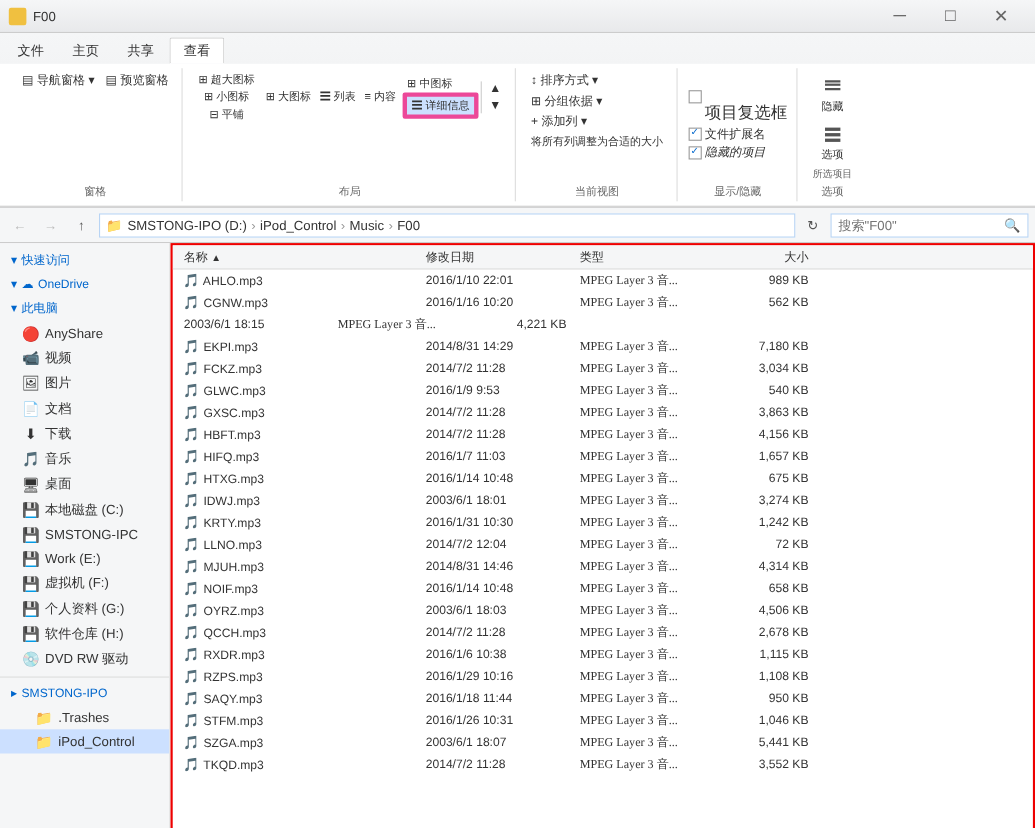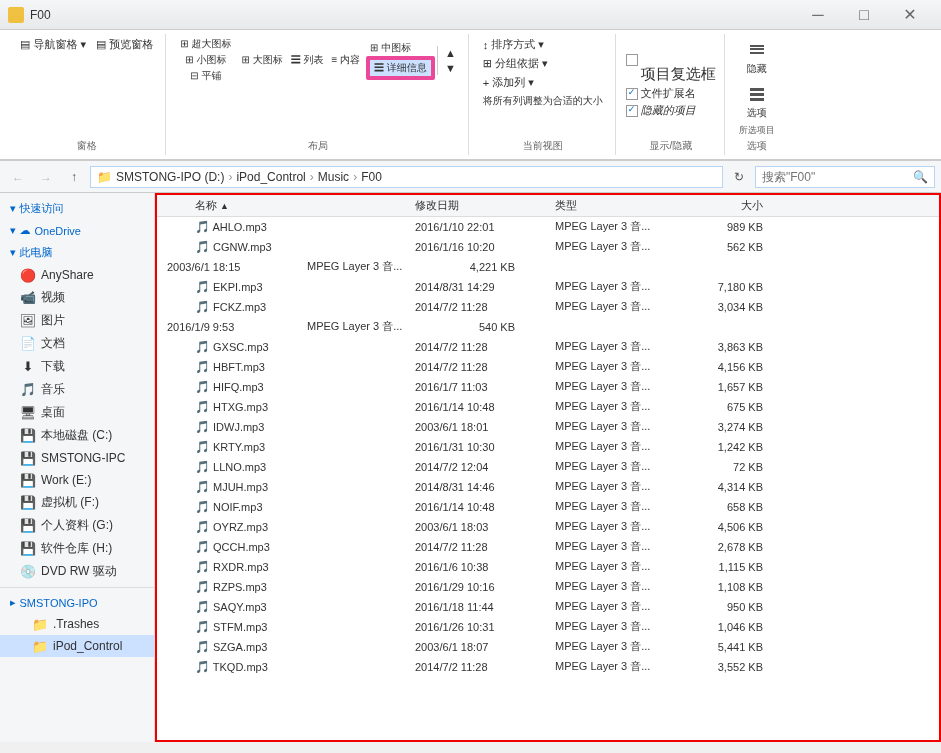--- a/index.html
+++ b/index.html
@@ -216,23 +216,23 @@
     .file-col-header {
       font-size: 11px;
       color: #333;
       padding: 0 6px;
       cursor: pointer;
       height: 100%;
       display: flex;
       align-items: center;
       gap: 3px;
     }
-    .col-name { flex: 0 0 220px; margin-left: 28px; }
+    .col-name { flex: 0 0 220px; }
     .col-date { flex: 0 0 140px; }
-    .col-type { flex: 0 0 140px; }
+    .col-type { flex: 0 0 140px; font-family: Liberation Serif, serif; }
     .col-size { flex: 0 0 80px; text-align: right; justify-content: flex-end; }
 
     .file-list { overflow-y: auto; flex: 1; }
     .file-row {
       display: flex;
       align-items: center;
       height: 20px;
       padding: 0 4px;
       cursor: pointer;
       border-bottom: 1px solid transparent;
@@ -281,20 +281,26 @@
     <span class="title-text">F00</span>
   </div>
   <div class="title-controls">
     <div class="title-btn">─</div>
     <div class="title-btn">□</div>
     <div class="title-btn close">✕</div>
   </div>
 </div>
 
 <div class="ribbon">
+  <div class="ribbon-tabs">
+    <div class="ribbon-tab">文件</div>
+    <div class="ribbon-tab">主页</div>
+    <div class="ribbon-tab">共享</div>
+    <div class="ribbon-tab active">查看</div>
+  </div>
 
   <div class="ribbon-content">
 
     <div class="ribbon-group">
       <div class="ribbon-group-content">
         <div class="ribbon-btn-small">
           <span>▤</span>
           <span>导航窗格</span>
           <span>▾</span>
         </div>
@@ -567,20 +573,24 @@
         <div class="file-row">
       <div class="file-cell col-name">
         <span class="mp3-icon">🎵</span>
         FCKZ.mp3
       </div>
       <div class="file-cell col-date">2014/7/2 11:28</div>
       <div class="file-cell col-type">MPEG Layer 3 音...</div>
       <div class="file-cell col-size" style="text-align:right;">3,034 KB</div>
     </div>
         <div class="file-row">
+      <div class="file-cell col-name">
+        <span class="mp3-icon">🎵</span>
+        GLWC.mp3
+      </div>
       <div class="file-cell col-date">2016/1/9 9:53</div>
       <div class="file-cell col-type">MPEG Layer 3 音...</div>
       <div class="file-cell col-size" style="text-align:right;">540 KB</div>
     </div>
         <div class="file-row">
       <div class="file-cell col-name">
         <span class="mp3-icon">🎵</span>
         GXSC.mp3
       </div>
       <div class="file-cell col-date">2014/7/2 11:28</div>

